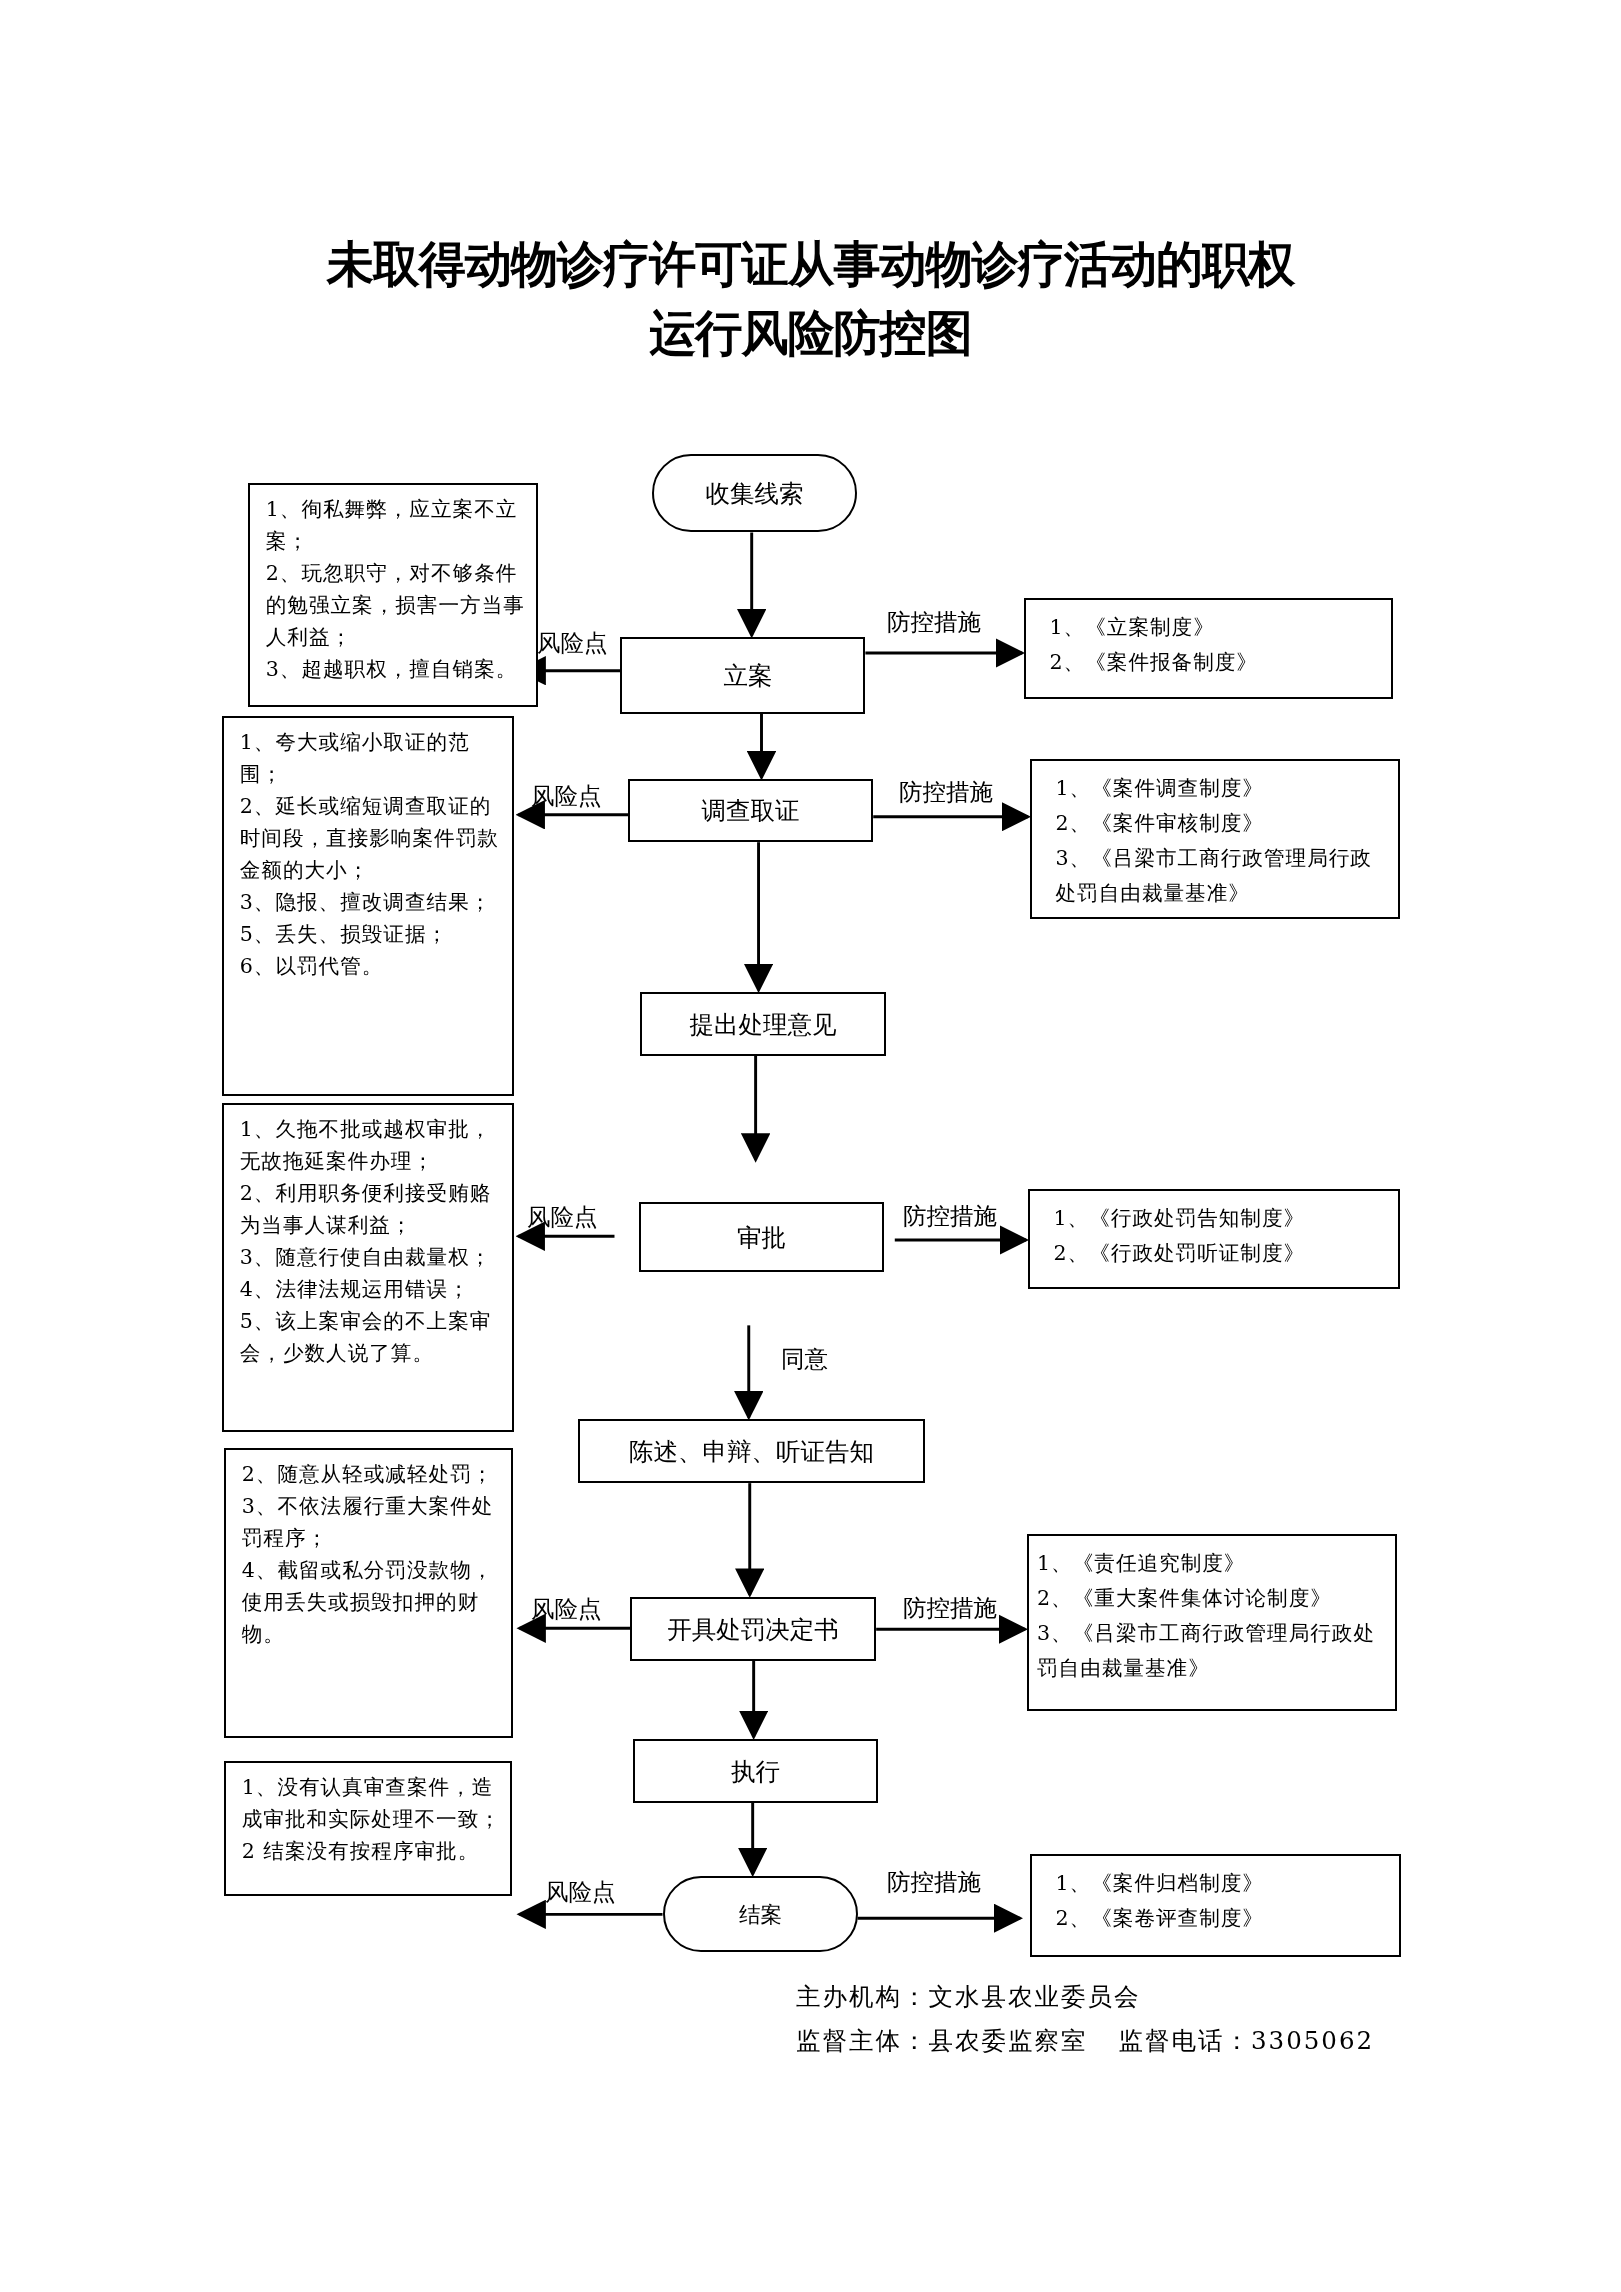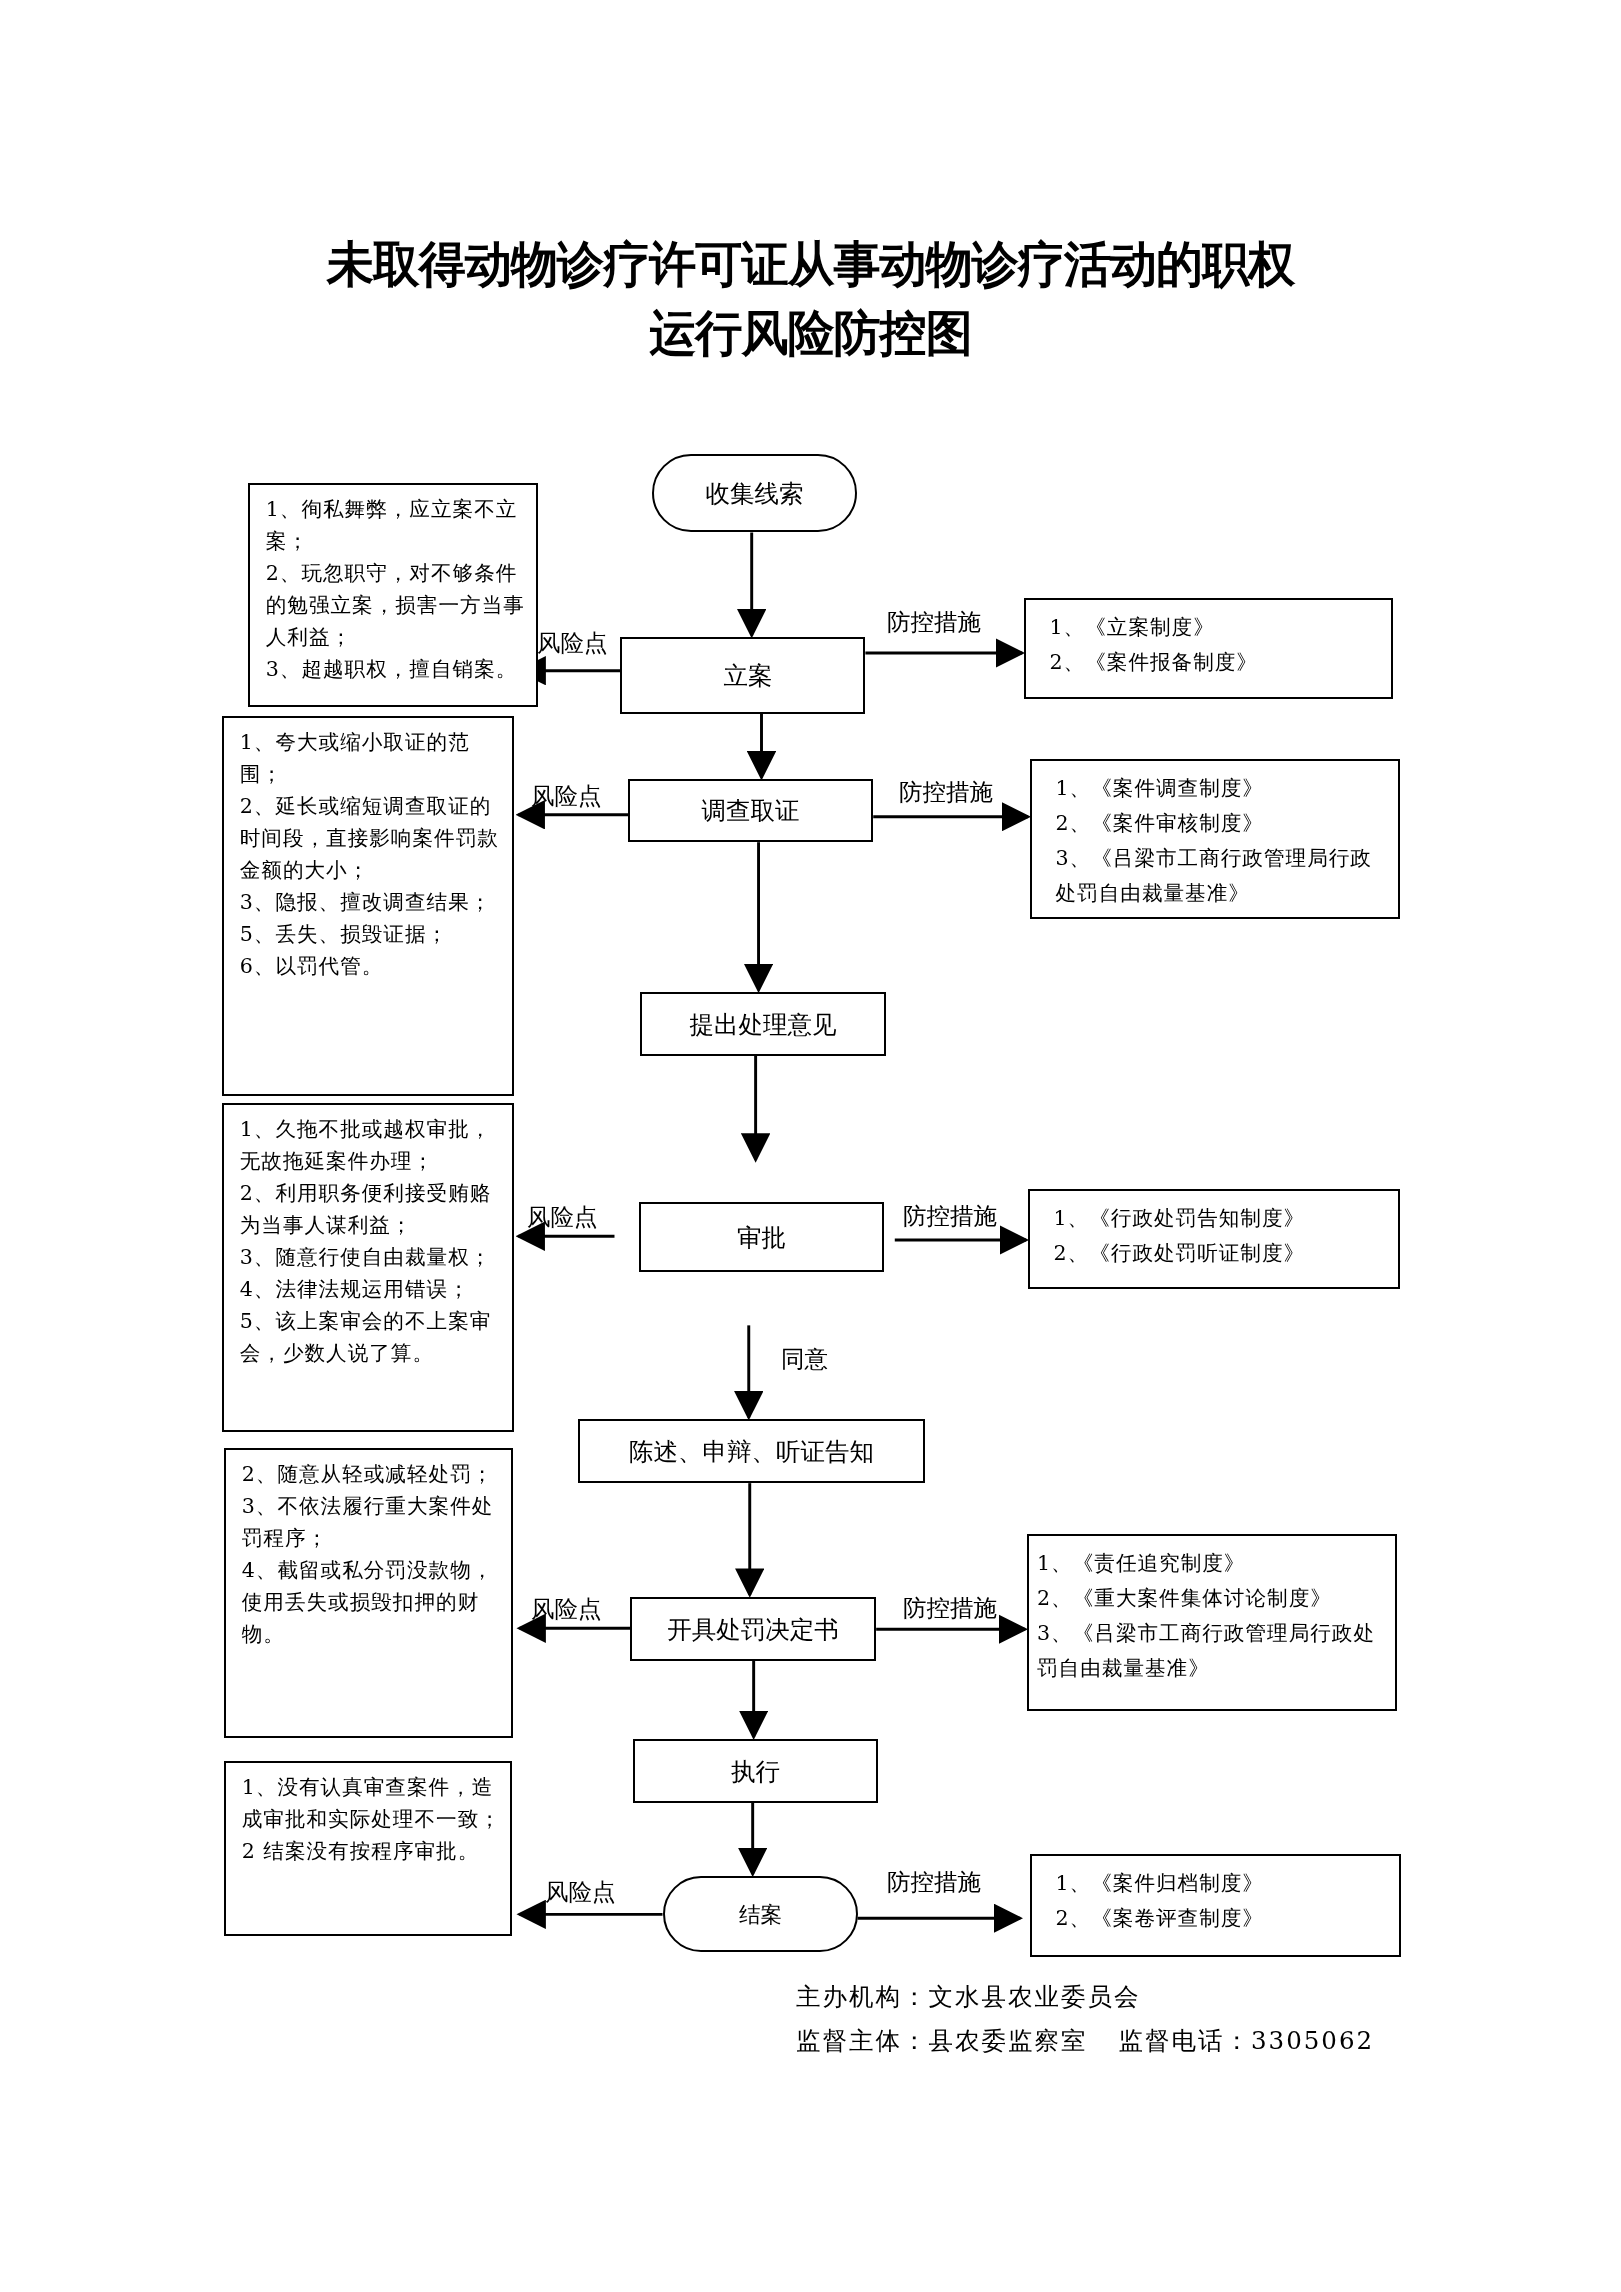--- a/index.html
+++ b/index.html
@@ -94,21 +94,21 @@
   <div>2、利用职务便利接受贿赂为当事人谋利益；</div>
   <div>3、随意行使自由裁量权；</div>
   <div>4、法律法规运用错误；</div>
   <div>5、该上案审会的不上案审会，少数人说了算。</div>
 </div>
 <div class="box risk" style="left:224px;top:1448px;width:289px;height:290px;">
   <div>2、随意从轻或减轻处罚；</div>
   <div>3、不依法履行重大案件处罚程序；</div>
   <div>4、截留或私分罚没款物，使用丢失或损毁扣押的财物。</div>
 </div>
-<div class="box risk" style="left:224px;top:1761px;width:288px;height:175px;">
+<div class="box risk" style="left:224px;top:1761px;width:288px;height:135px;">
   <div>1、没有认真审查案件，造成审批和实际处理不一致；</div>
   <div>2 结案没有按程序审批。</div>
 </div>
 
 <div class="box ctrl" style="left:1024px;top:598px;width:369px;height:101px;">
   <div>1、《立案制度》</div>
   <div>2、《案件报备制度》</div>
 </div>
 <div class="box ctrl" style="left:1030px;top:759px;width:370px;height:160px;">
   <div>1、《案件调查制度》</div>

